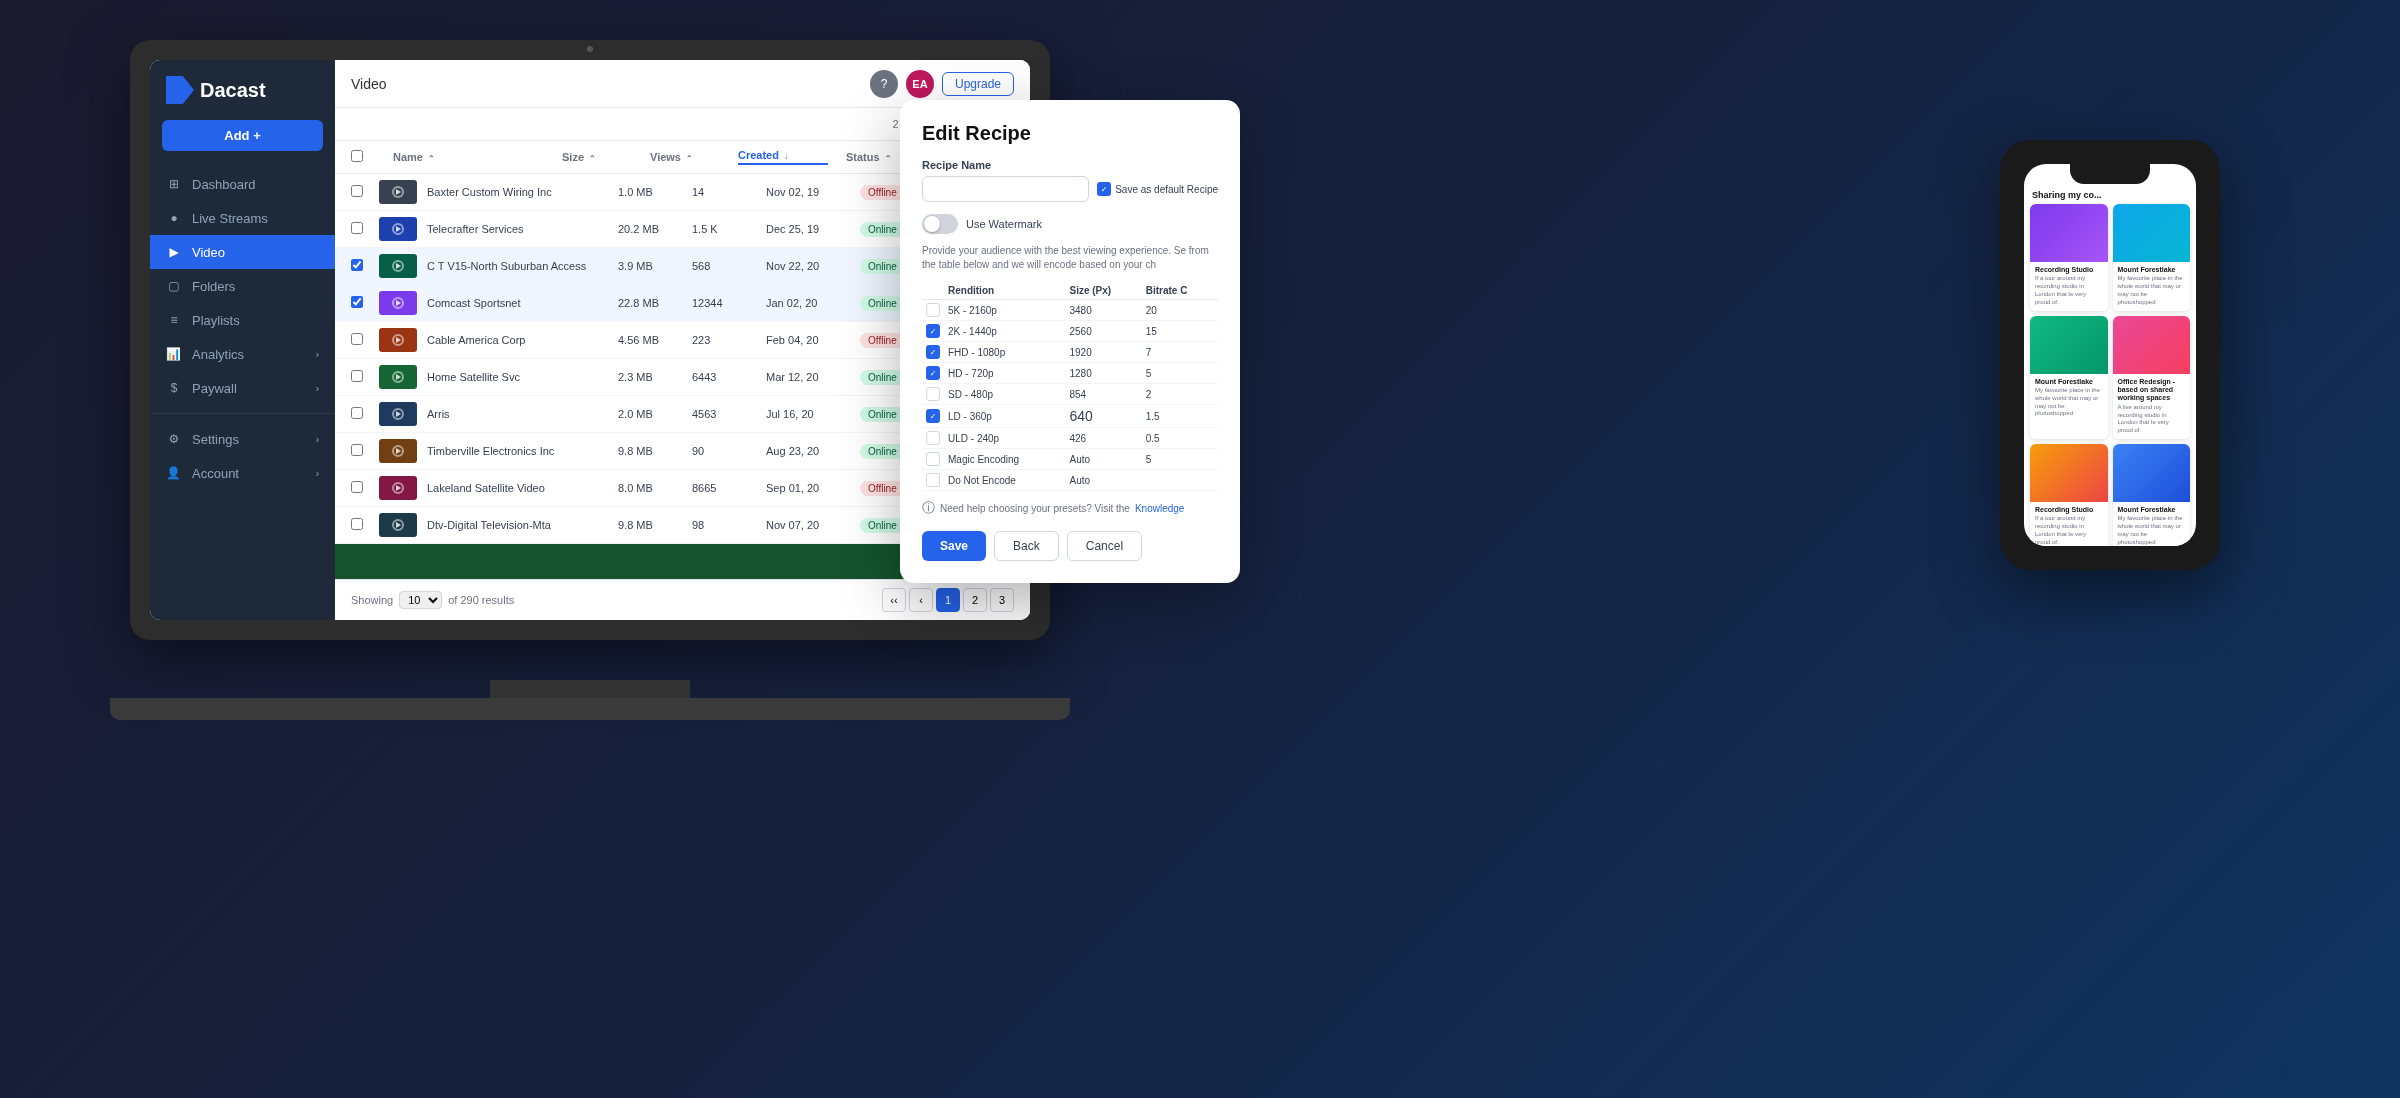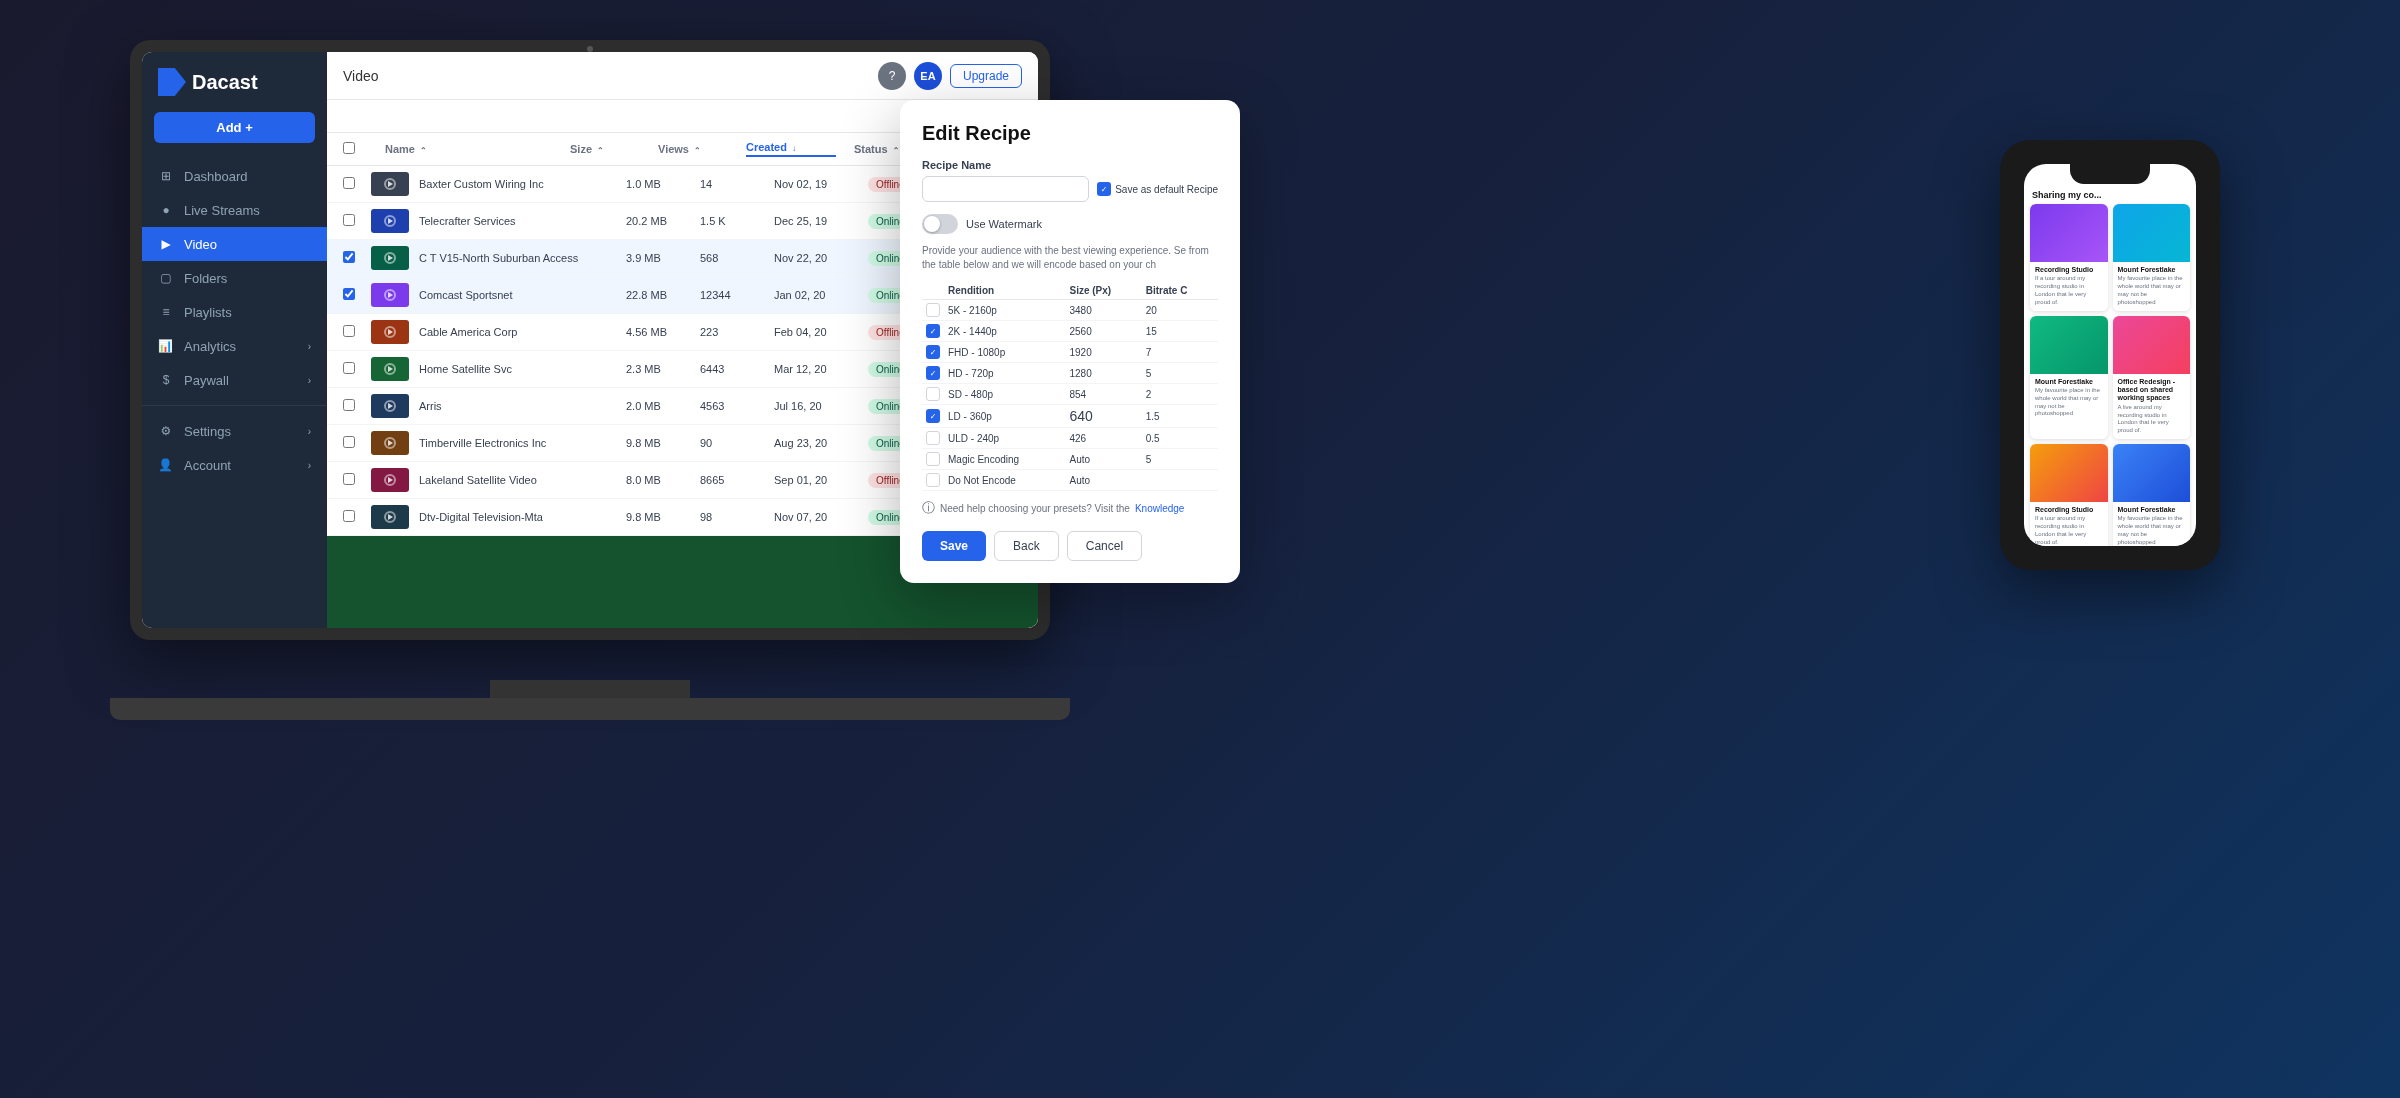--- a/index.html
+++ b/index.html
@@ -33,21 +33,21 @@
     }
 
     .laptop-body {
       position: absolute;
       top: 0;
       left: 0;
       width: 920px;
       height: 600px;
       background: #2d2d2d;
       border-radius: 20px;
-      padding: 12px;
+      padding: 20px;
       box-shadow: 0 20px 60px rgba(0,0,0,0.5);
     }
 
     .laptop-screen {
       width: 100%;
       height: 100%;
       background: #f0f2f5;
       border-radius: 10px;
       overflow: hidden;
       display: flex;
@@ -197,21 +197,21 @@
       align-items: center;
       justify-content: center;
       font-size: 12px;
       cursor: pointer;
     }
 
     .avatar-btn {
       width: 28px;
       height: 28px;
       border-radius: 50%;
-      background: #1d4ed8;
+      background: #be185d;
       color: white;
       display: flex;
       align-items: center;
       justify-content: center;
       font-size: 11px;
       font-weight: 600;
       cursor: pointer;
     }
 
     .upgrade-btn {
@@ -746,20 +746,36 @@
     <div class="row-size">9.8 MB</div>
     <div class="row-views">98</div>
     <div class="row-created">Nov 07, 20</div>
     <div class="row-status">
       <span class="status-badge status-online">Online</span>
     </div>
     <div class="row-features"></div>
   </div>
             </div>
 
+          <div class="table-footer">
+            <span>Showing</span>
+            <select style="font-size:11px; border:1px solid #d1d5db; border-radius:4px; padding:1px 4px;">
+              <option>10</option>
+              <option>25</option>
+              <option>50</option>
+            </select>
+            <span>of 290 results</span>
+            <div class="pagination">
+              <button class="page-btn">‹‹</button>
+              <button class="page-btn">‹</button>
+              <button class="page-btn active">1</button>
+              <button class="page-btn">2</button>
+              <button class="page-btn">3</button>
+            </div>
+          </div>
 
         </div>
       </div>
     </div>
     <div class="laptop-stand"></div>
     <div class="laptop-base"></div>
   </div>
 
   <div style="position:absolute; left:900px; top:100px; width:340px; background:white; border-radius:14px; box-shadow:0 20px 60px rgba(0,0,0,0.3); padding:22px; z-index:20; font-size:12px;">
     <div style="font-size:20px; font-weight:700; color:#111; margin-bottom:14px;">Edit Recipe</div>

